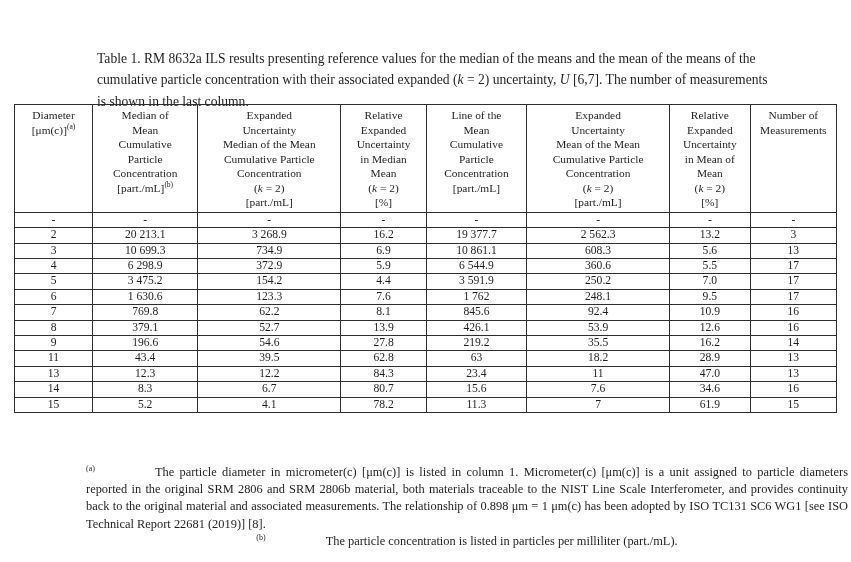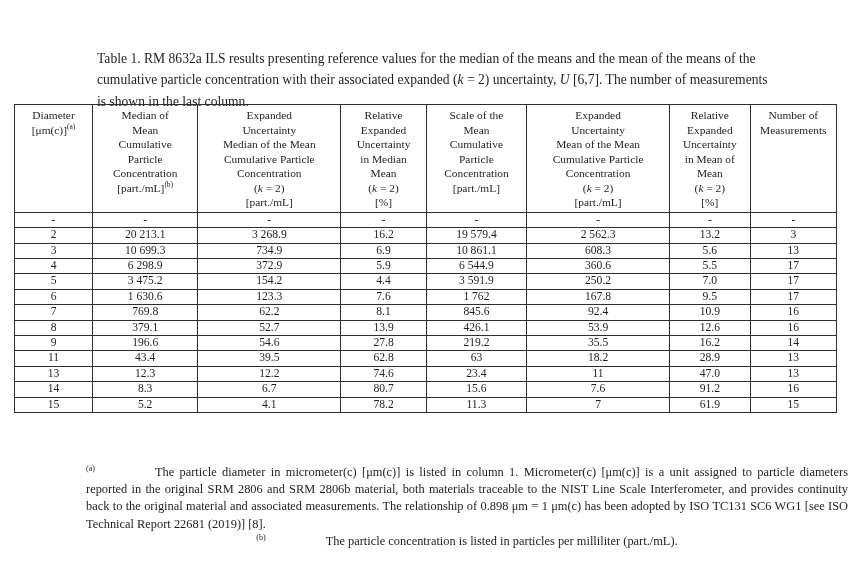--- a/index.html
+++ b/index.html
@@ -96,21 +96,21 @@
             <th>
               <div>Relative</div>
               <div>Expanded</div>
               <div>Uncertainty</div>
               <div>in Median</div>
               <div>Mean</div>
               <div>(<i>k</i> = 2)</div>
               <div>[%]</div>
             </th>
             <th>
-              <div>Scale of the</div>
+              <div>Line of the</div>
               <div>Mean</div>
               <div>Cumulative</div>
               <div>Particle</div>
               <div>Concentration</div>
               <div>[part./mL]</div>
             </th>
             <th>
               <div>Expanded</div>
               <div>Uncertainty</div>
               <div>Mean of the Mean</div>
@@ -143,21 +143,21 @@
             <td>-</td>
             <td>-</td>
             <td>-</td>
             <td>-</td>
           </tr>
           <tr>
             <td>2</td>
             <td>20 213.1</td>
             <td>3 268.9</td>
             <td>16.2</td>
-            <td>19 579.4</td>
+            <td>19 377.7</td>
             <td>2 562.3</td>
             <td>13.2</td>
             <td>3</td>
           </tr>
           <tr>
             <td>3</td>
             <td>10 699.3</td>
             <td>734.9</td>
             <td>6.9</td>
             <td>10 861.1</td>
@@ -184,21 +184,21 @@
             <td>250.2</td>
             <td>7.0</td>
             <td>17</td>
           </tr>
           <tr>
             <td>6</td>
             <td>1 630.6</td>
             <td>123.3</td>
             <td>7.6</td>
             <td>1 762</td>
-            <td>167.8</td>
+            <td>248.1</td>
             <td>9.5</td>
             <td>17</td>
           </tr>
           <tr>
             <td>7</td>
             <td>769.8</td>
             <td>62.2</td>
             <td>8.1</td>
             <td>845.6</td>
             <td>92.4</td>
@@ -232,34 +232,34 @@
             <td>62.8</td>
             <td>63</td>
             <td>18.2</td>
             <td>28.9</td>
             <td>13</td>
           </tr>
           <tr>
             <td>13</td>
             <td>12.3</td>
             <td>12.2</td>
-            <td>74.6</td>
+            <td>84.3</td>
             <td>23.4</td>
             <td>11</td>
             <td>47.0</td>
             <td>13</td>
           </tr>
           <tr>
             <td>14</td>
             <td>8.3</td>
             <td>6.7</td>
             <td>80.7</td>
             <td>15.6</td>
             <td>7.6</td>
-            <td>91.2</td>
+            <td>34.6</td>
             <td>16</td>
           </tr>
           <tr>
             <td>15</td>
             <td>5.2</td>
             <td>4.1</td>
             <td>78.2</td>
             <td>11.3</td>
             <td>7</td>
             <td>61.9</td>

